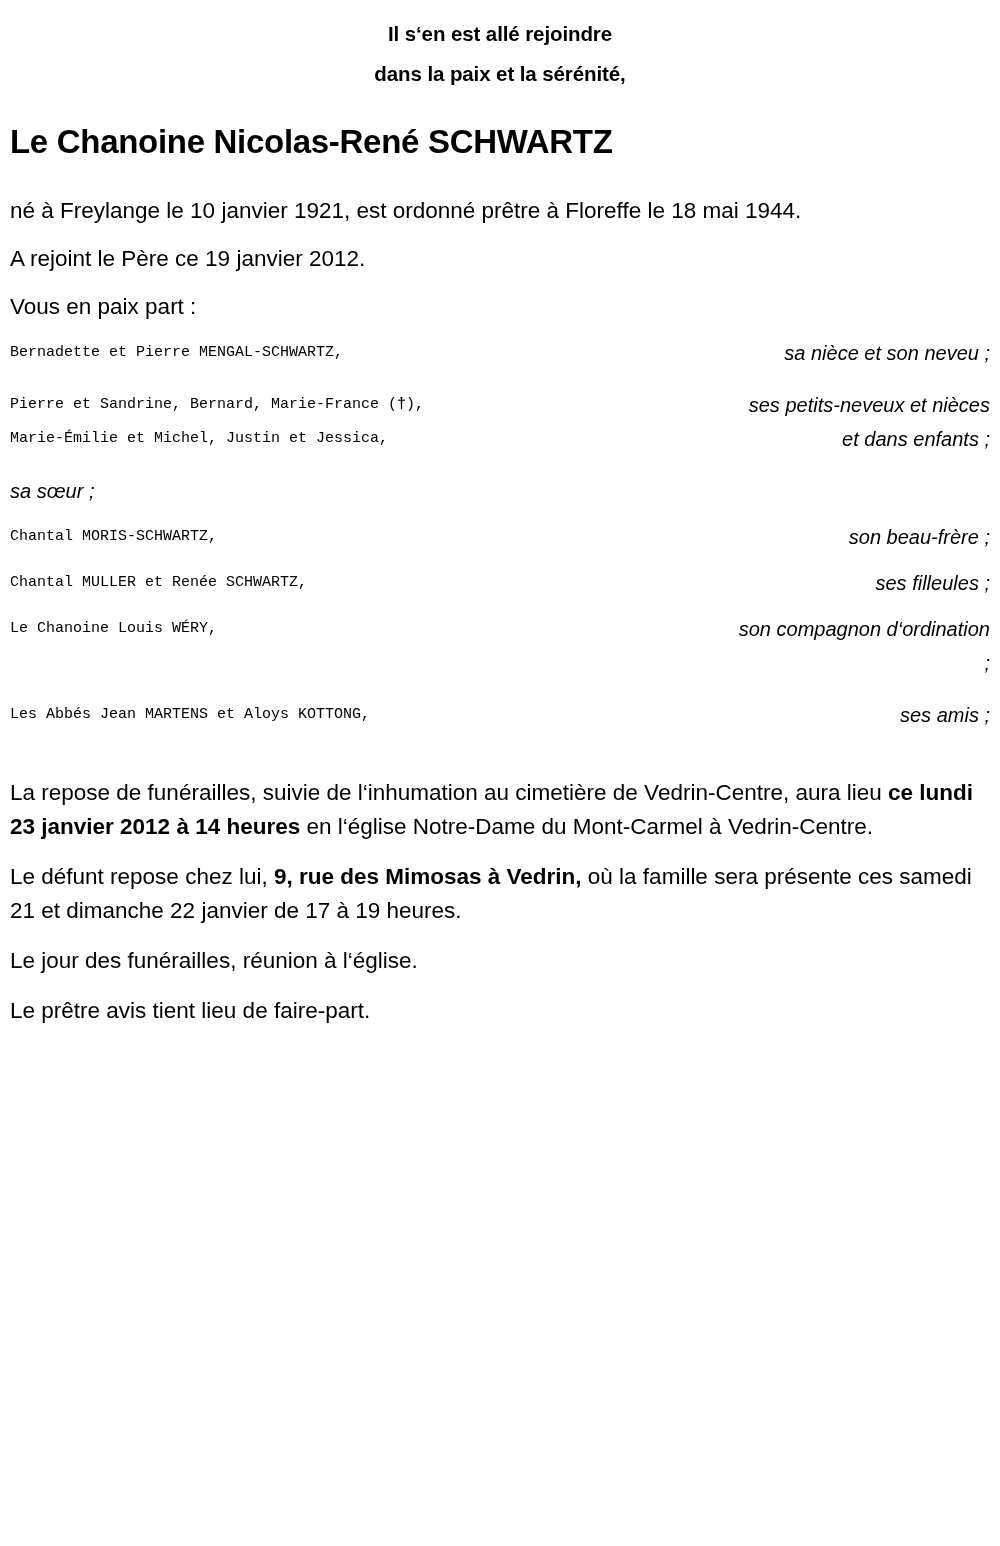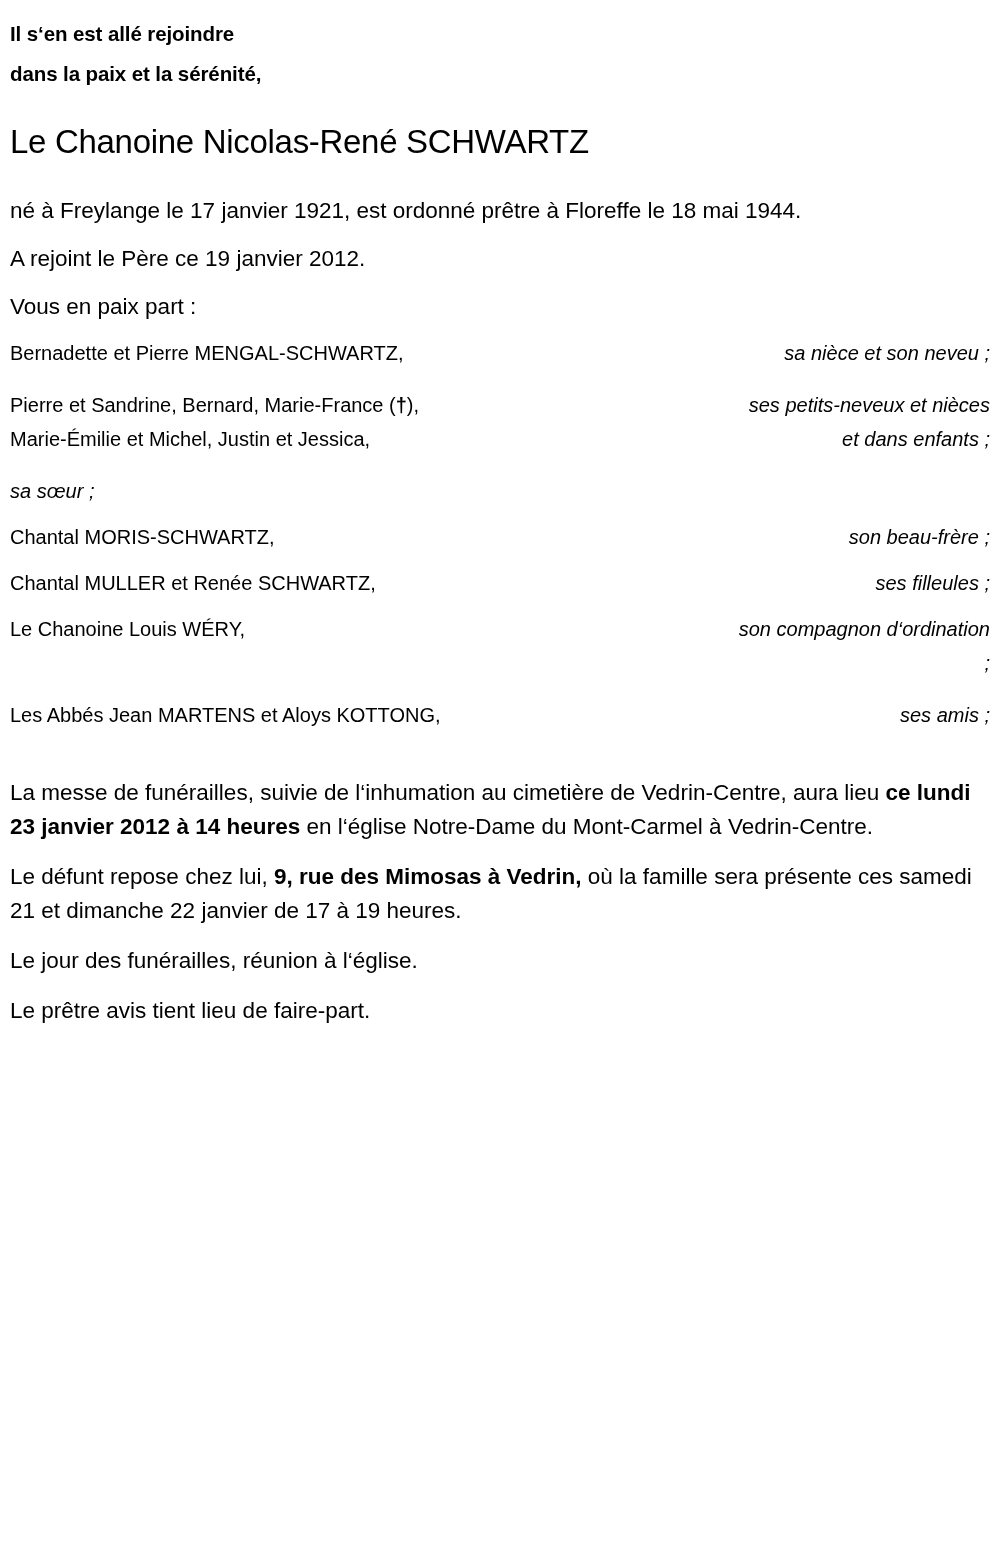--- a/index.html
+++ b/index.html
@@ -25,26 +25,27 @@
 
   
   .invocation {
     margin: 0 0 26px 0;
   }
   .invocation-line {
     font-size: 20.5px;
     font-weight: bold;
     line-height: 40px;
     letter-spacing: -0.1px;
+    text-align: center;
   }
 
   
   .deceased-name {
     font-size: 33px;
-    font-weight: normal;
+    font-weight: bold;
     line-height: 44px;
     letter-spacing: -0.3px;
     margin: 0 0 30px 0;
     white-space: nowrap;
   }
 
   
   .para {
     font-size: 22.5px;
     line-height: 34px;
@@ -58,24 +59,25 @@
     margin: 0;
     padding: 0;
   }
   .mourner-row {
     display: flex;
     align-items: flex-start;
     justify-content: space-between;
     margin-bottom: 2px;
   }
   .mourner-names {
-    font-size: 20px;
+    font-size: 15px;
     line-height: 34px;
     flex: 0 1 auto;
     padding-right: 16px;
+    font-family: Liberation Mono, monospace;
   }
   .mourner-relation {
     font-size: 20px;
     font-style: italic;
     line-height: 34px;
     text-align: right;
     flex: 0 0 auto;
     align-self: flex-end;
     max-width: 260px;
   }
@@ -108,21 +110,21 @@
 
 <div class="notice">
 
   <div class="invocation">
     <div class="invocation-line">Il s‘en est allé rejoindre</div>
     <div class="invocation-line">dans la paix et la sérénité,</div>
   </div>
 
   <div class="deceased-name">Le Chanoine Nicolas-René SCHWARTZ</div>
 
-  <div class="para">né à Freylange le 17 janvier 1921, est ordonné prêtre à Floreffe le 18 mai 1944.</div>
+  <div class="para">né à Freylange le 10 janvier 1921, est ordonné prêtre à Floreffe le 18 mai 1944.</div>
   <div class="para">A rejoint le Père ce 19 janvier 2012.</div>
   <div class="para tight">Vous en paix part :</div>
 
   <div class="mourners">
 
     <div class="mourner-row">
       <div class="mourner-names">
         <div>Bernadette et Pierre MENGAL-SCHWARTZ,</div>
       </div>
       <div class="mourner-relation">sa nièce et son neveu ;</div>
@@ -178,21 +180,21 @@
         <div>Les Abbés Jean MARTENS et Aloys KOTTONG,</div>
       </div>
       <div class="mourner-relation">ses amis ;</div>
     </div>
 
   </div>
 
 
   <div class="details">
 
-    <div class="para"><span>La messe de funérailles, suivie de l‘inhumation au cimetière de Vedrin-Centre, aura lieu </span><b>ce lundi 23 janvier 2012 à 14 heures</b><span> en l‘église Notre-Dame du Mont-Carmel à Vedrin-Centre.</span></div>
+    <div class="para"><span>La repose de funérailles, suivie de l‘inhumation au cimetière de Vedrin-Centre, aura lieu </span><b>ce lundi 23 janvier 2012 à 14 heures</b><span> en l‘église Notre-Dame du Mont-Carmel à Vedrin-Centre.</span></div>
 
     <div class="para"><span>Le défunt repose chez lui, </span><b>9, rue des Mimosas à Vedrin,</b><span> où la famille sera présente ces samedi 21 et dimanche 22 janvier de 17 à 19 heures.</span></div>
 
     <div class="para">Le jour des funérailles, réunion à l‘église.</div>
 
     <div class="para">Le prêtre avis tient lieu de faire-part.</div>
 
   </div>
 
 </div>

